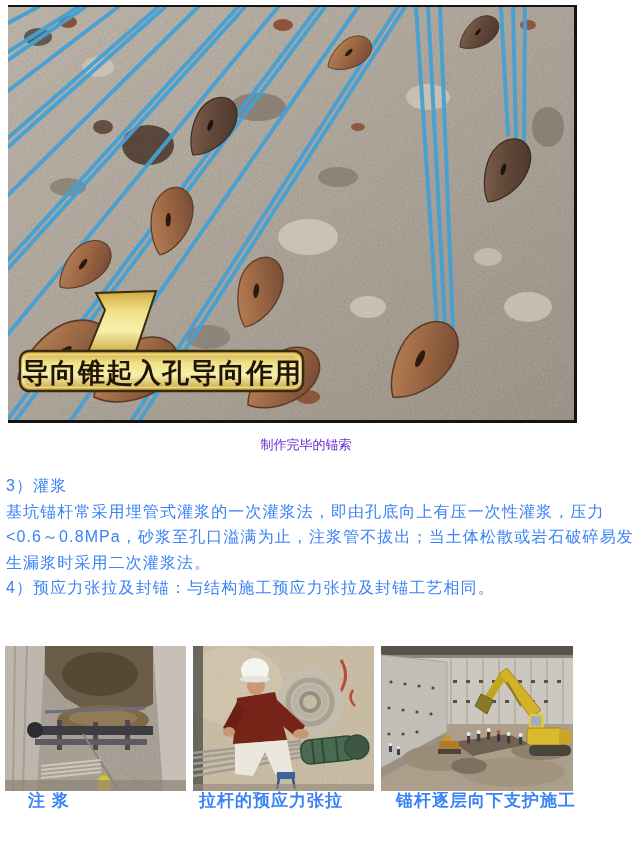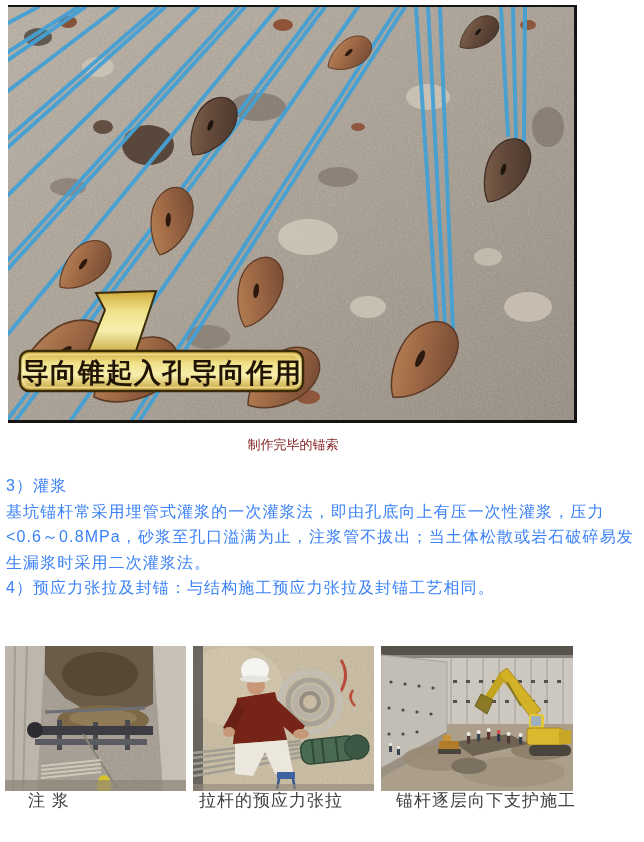--- a/index.html
+++ b/index.html
@@ -1,27 +1,27 @@
 <!DOCTYPE html>
 <html><head>
 <meta charset="utf-8">
 <style>
   html,body{margin:0;padding:0;background:#ffffff;}
   .page{position:relative;width:644px;height:842px;background:#ffffff;overflow:hidden;
         font-family:"Liberation Sans",sans-serif;padding-left:12px;}
   .main-photo{position:absolute;left:8px;top:5px;width:566px;height:413px;margin:0;
         border-top:2px solid #141414;border-right:3px solid #141414;border-bottom:3px solid #141414;
         background:#a89e91;line-height:0;}
-  .caption{position:absolute;left:8px;top:437px;width:570px;text-align:center;
-        font-size:13px;color:#7f1d1d;line-height:16px;}
+  .caption{position:absolute;left:21px;top:437px;width:570px;text-align:center;
+        font-size:13px;color:#6d28d9;line-height:16px;}
   .body-text{position:absolute;left:6px;top:473px;width:634px;color:#3b82f6;}
   .body-text .bline{font-size:16px;line-height:25.6px;height:25.6px;letter-spacing:1.1px;white-space:nowrap;}
   .photo-row{position:absolute;left:5px;top:646px;display:flex;gap:7px;}
   .photo-row figure{margin:0;line-height:0;}
-  .plabel{position:absolute;top:789px;font-size:17px;font-weight:normal;color:#404040;
+  .plabel{position:absolute;top:789px;font-size:17px;font-weight:bold;color:#3b82f6;
         letter-spacing:1px;white-space:nowrap;font-family:"Liberation Sans",sans-serif;}
   .plabel1{left:28px;} .plabel2{left:199px;} .plabel3{left:396px;}
   svg text.callout{font-family:"Liberation Serif",serif;}
 </style>
 </head>
 <body>
 
 <div class="page">
 
   <figure class="main-photo">

